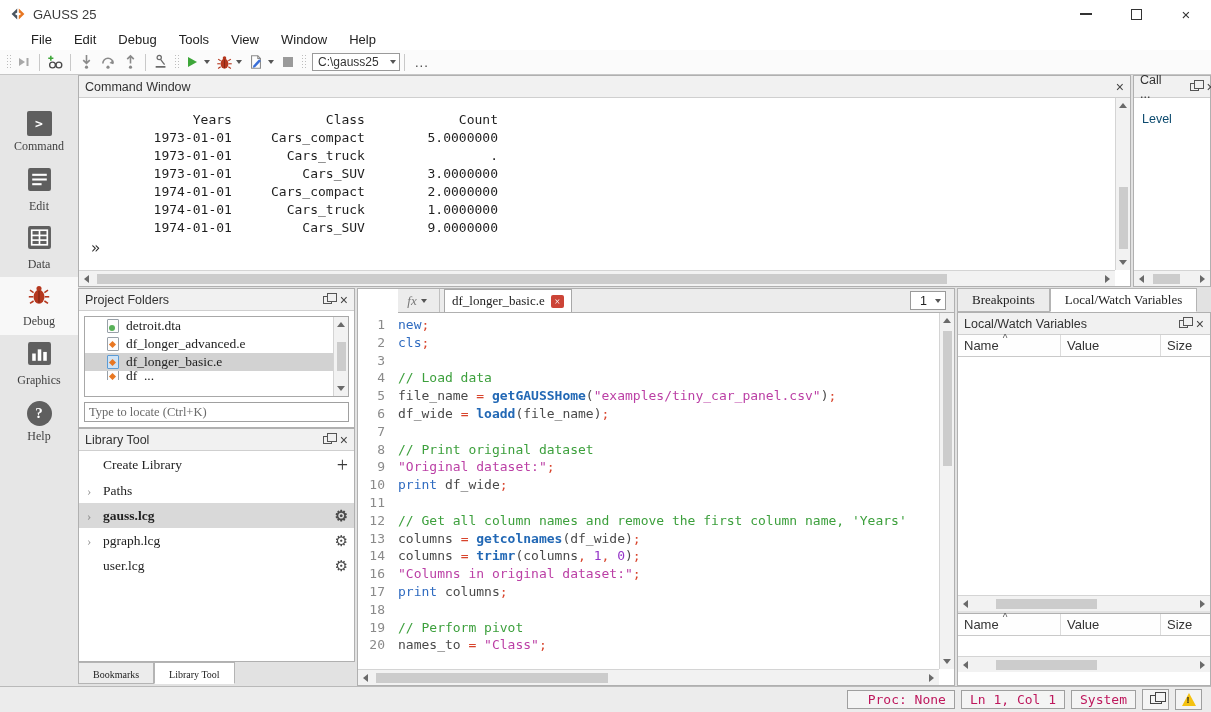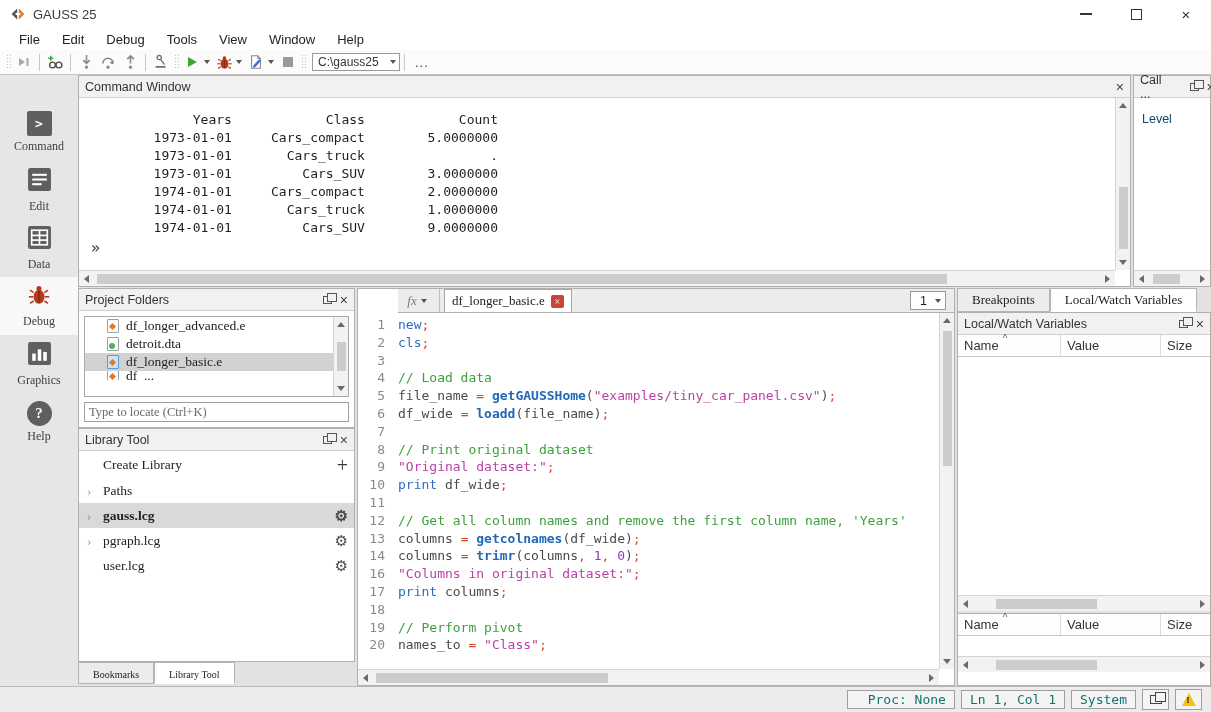--- a/index.html
+++ b/index.html
@@ -9,21 +9,21 @@
   
   .titlebar { height:28px; background:#ffffff; display:flex; align-items:center; padding-left:10px; }
   .titlebar .app-title { font-size:13px; color:#3a3a3a; margin-left:7px; }
   .win-controls { margin-left:auto; display:flex; height:100%; }
   .win-btn { width:50px; display:flex; align-items:center; justify-content:center; cursor:default; }
   .glyph-min { width:12px; height:2px; background:#333; display:inline-block; }
   .glyph-max { width:11px; height:11px; border:1px solid #333; display:inline-block; }
   .glyph-close { font-size:15px; color:#333; line-height:1; }
 
   
-  .menubar { height:22px; background:#ffffff; display:flex; align-items:center; padding-left:8px; }
+  .menubar { height:22px; background:#ffffff; display:flex; align-items:center; padding-left:20px; }
   .menu-item { font-size:13px; color:#222; padding:2px 11px; }
 
   
   .toolbar { height:25px; background:#fbfbfb; border-bottom:1px solid #c6c6c6; display:flex; align-items:center; padding-left:4px; }
   .tb-handle { width:5px; height:16px; margin:0 2px;
     background-image:radial-gradient(#bdbdbd 35%, transparent 36%); background-size:3px 3px; }
   .tb-sep { width:1px; height:17px; background:#c9c9c9; margin:0 4px; }
   .tb-btn { width:22px; height:21px; display:flex; align-items:center; justify-content:center; }
   .tb-caret { width:0; height:0; border-left:3.5px solid transparent; border-right:3.5px solid transparent; border-top:4px solid #555; margin:0 3px 0 1px; }
   .tb-play { width:0; height:0; border-top:5.5px solid transparent; border-bottom:5.5px solid transparent; border-left:9px solid #3da639; }
@@ -121,21 +121,21 @@
   .rp-tab { font-family:"Liberation Serif", serif; font-size:13px; color:#222; padding:0 14px; border:1px solid #b4b4b4; background:#ececec; display:flex; align-items:center; }
   .rp-tab.active { background:#ffffff; border-bottom-color:#fff; }
   .vars-panel { left:957px; top:237px; width:254px; height:374px; border:1px solid #b0b0b0; }
   .var-table-head { display:flex; height:22px; border-bottom:1px solid #c9c9c9; background:#fefefe; }
   .vth-cell { font-size:13px; color:#333; padding:3px 0 0 6px; border-right:1px solid #dcdcdc; position:relative; }
   .vth-cell .sort-caret { font-size:10px; color:#555; position:absolute; top:-2px; margin-left:4px; }
   .var-body { background:#fff; }
 
   
   .statusbar { position:absolute; left:0; top:686px; width:1211px; height:26px; background:#ececec; border-top:1px solid #b9b9b9; display:flex; align-items:center; justify-content:flex-end; gap:6px; padding-right:9px; }
-  .sb-box { border:1px solid #9f9f9f; background:#f4f4f4; font-family:"DejaVu Sans Mono", monospace; font-size:13px; color:#0f766e; padding:1px 8px; }
+  .sb-box { border:1px solid #9f9f9f; background:#f4f4f4; font-family:"DejaVu Sans Mono", monospace; font-size:13px; color:#be185d; padding:1px 8px; }
   .sb-proc { min-width:108px; text-align:right; }
   .sb-btn { width:27px; height:21px; border:1px solid #9f9f9f; background:#f4f4f4; display:flex; align-items:center; justify-content:center; }
   .restore-ic { width:12px; height:9px; border:1px solid #444; position:relative; background:#f4f4f4; }
   .restore-ic::before { content:""; position:absolute; top:-4px; left:4px; width:9px; height:8px; border:1px solid #444; background:#f4f4f4; }
   .warn-ic { position:relative; width:0; height:0; border-left:7px solid transparent; border-right:7px solid transparent; border-bottom:13px solid #f5c211; }
   .warn-ic::after { content:"!"; position:absolute; left:-2px; top:2px; font-size:9px; font-weight:bold; color:#222; }
 </style>
 </head>
 <body>
 
@@ -362,26 +362,26 @@
     <div class="panel-title">
       <span>Project Folders</span>
       <div class="pt-btns">
           <span class="float-ic"></span>
           <span class="close-x">×</span>
         </div>
     </div>
     <div class="proj-list">
       <div id="proj-rows">
           <div class="pf-row">
+            <span class="fi fi-dta"></span>
+            <span>detroit.dta</span>
+          </div>
+          <div class="pf-row">
             <span class="fi fi-e"></span>
             <span>df_longer_advanced.e</span>
-          </div>
-          <div class="pf-row">
-            <span class="fi fi-dta"></span>
-            <span>detroit.dta</span>
           </div>
           <div class="pf-row sel">
             <span class="fi fi-e fi-sel"></span>
             <span>df_longer_basic.e</span>
           </div>
           <div class="pf-row clipped">
             <span class="fi fi-e"></span>
             <span>df_...</span>
           </div>
         </div>

